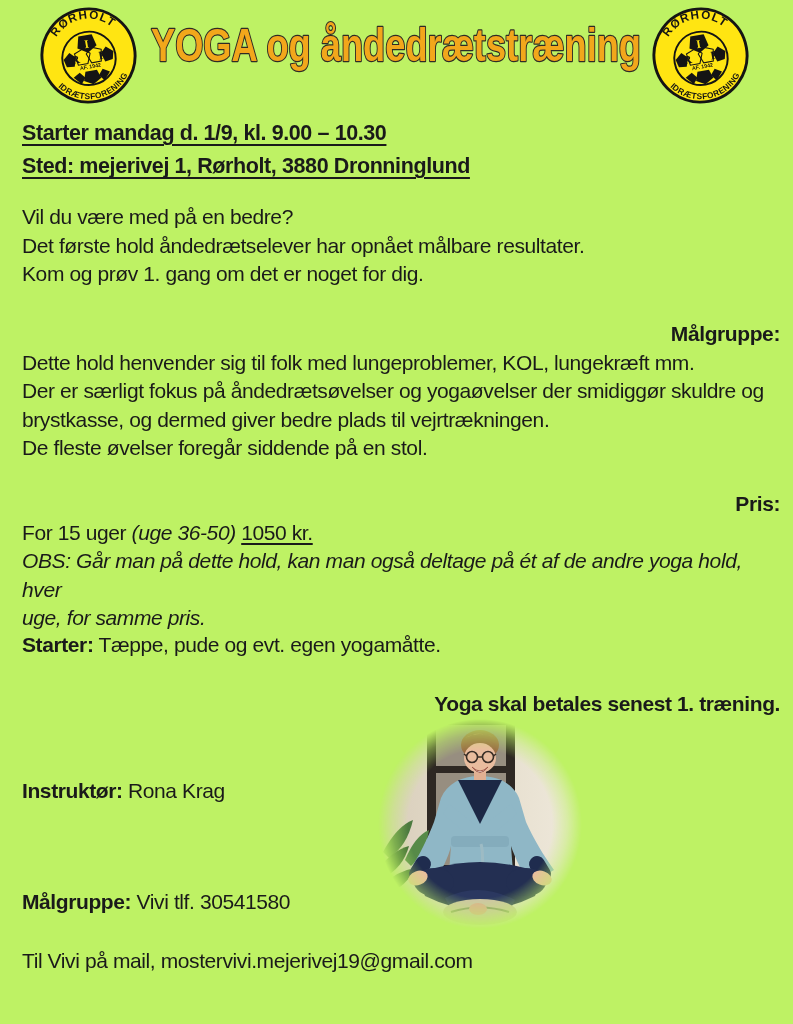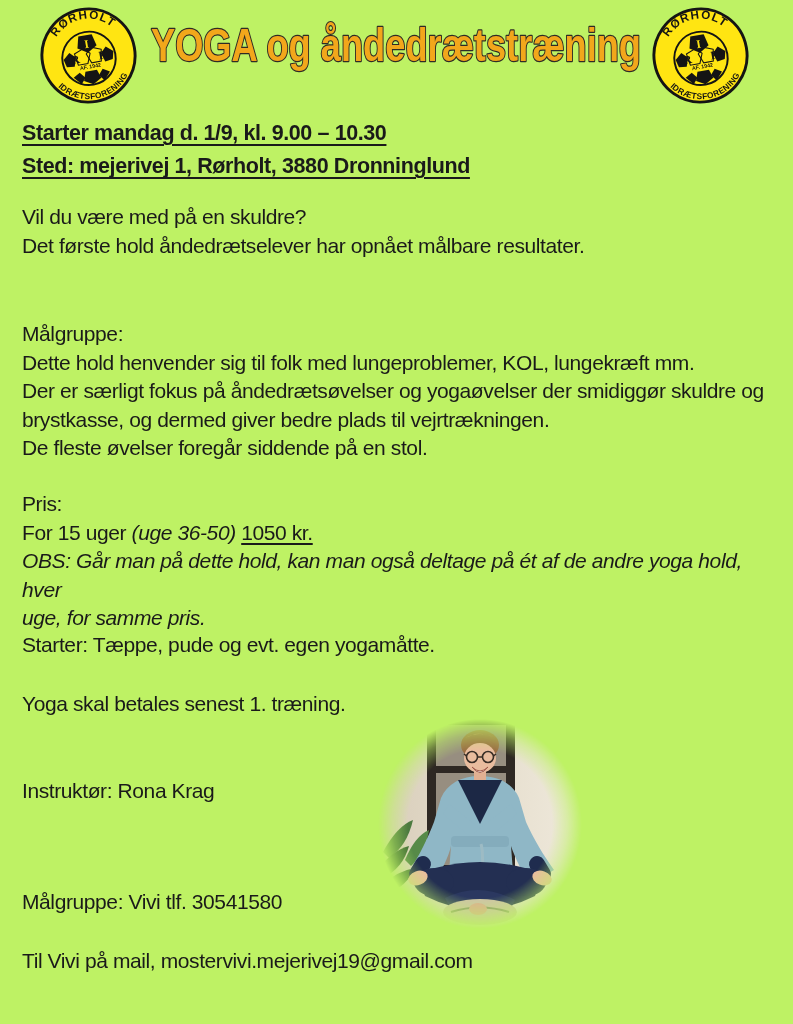--- a/index.html
+++ b/index.html
@@ -17,21 +17,21 @@
     paint-order:stroke fill;stroke-linejoin:round;
   }
   .rif-top{font:bold 12px "Liberation Sans",sans-serif;letter-spacing:1.2px;fill:#141414;}
   .rif-bot{font:bold 8.6px "Liberation Sans",sans-serif;letter-spacing:.4px;fill:#141414;}
   .rif-letter{font:bold 12px "Liberation Serif",serif;fill:#141414;}
   .rif-letter-i{font:bold 12px "Liberation Serif",serif;fill:#FFE512;}
   .rif-year{font:bold 5.5px "Liberation Sans",sans-serif;fill:#141414;}
   
   .sec{position:absolute;left:22px;width:758px;}
   .line{font-size:21px;line-height:28.5px;letter-spacing:-0.4px;}
-  .b{font-weight:normal;}
+  .b{font-weight:bold;text-align:right;}
   .i{font-style:italic;}
   .u{text-decoration:underline;text-underline-offset:3px;text-decoration-thickness:1.5px;}
   .bu{font-weight:bold;text-decoration:underline;text-underline-offset:4px;text-decoration-thickness:2px;}
   .sec-schedule .line{line-height:33px;font-size:21.5px;}
   
   .photo{
     position:absolute;left:377px;top:718px;width:206px;height:212px;
     border-radius:50%;overflow:hidden;
     -webkit-mask-image:radial-gradient(ellipse 50% 50% at 50% 50%,#000 70%,rgba(0,0,0,.55) 85%,transparent 99%);
     mask-image:radial-gradient(ellipse 50% 50% at 50% 50%,#000 70%,rgba(0,0,0,.55) 85%,transparent 99%);
@@ -85,22 +85,23 @@
         <use href="#rif-logo"></use>
       </svg>
   </div>
 
   <section class="sec sec-schedule" style="top:117px">
     <div class="line bu">Starter mandag d. 1/9, kl. 9.00 – 10.30</div>
     <div class="line bu">Sted: mejerivej 1, Rørholt, 3880 Dronninglund</div>
   </section>
 
   <section class="sec" style="top:203px">
-    <div class="line">Vil du være med på en skuldre?</div>
+    <div class="line">Vil du være med på en bedre?</div>
     <div class="line">Det første hold åndedrætselever har opnået målbare resultater.</div>
+    <div class="line">Kom og prøv 1. gang om det er noget for dig.</div>
   </section>
 
   <section class="sec" style="top:320px">
     <div class="line b">Målgruppe:</div>
     <div class="line">Dette hold henvender sig til folk med lungeproblemer, KOL, lungekræft mm.</div>
     <div class="line">Der er særligt fokus på åndedrætsøvelser og yogaøvelser der smidiggør skuldre og</div>
     <div class="line">brystkasse, og dermed giver bedre plads til vejrtrækningen.</div>
     <div class="line">De fleste øvelser foregår siddende på en stol.</div>
   </section>
 

